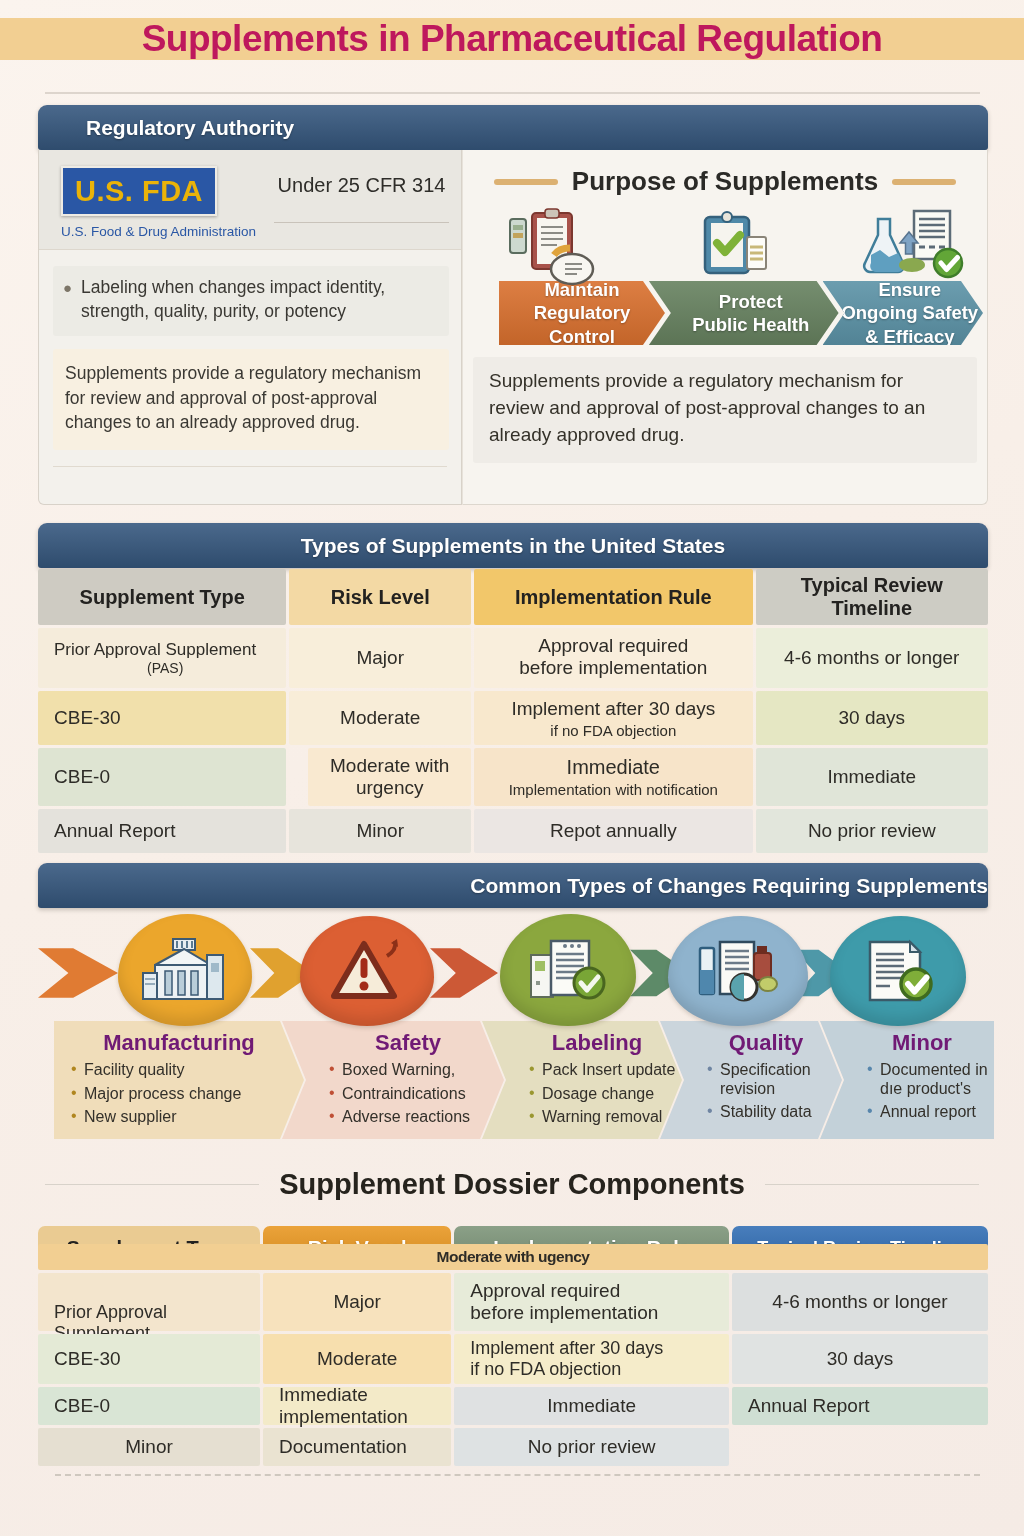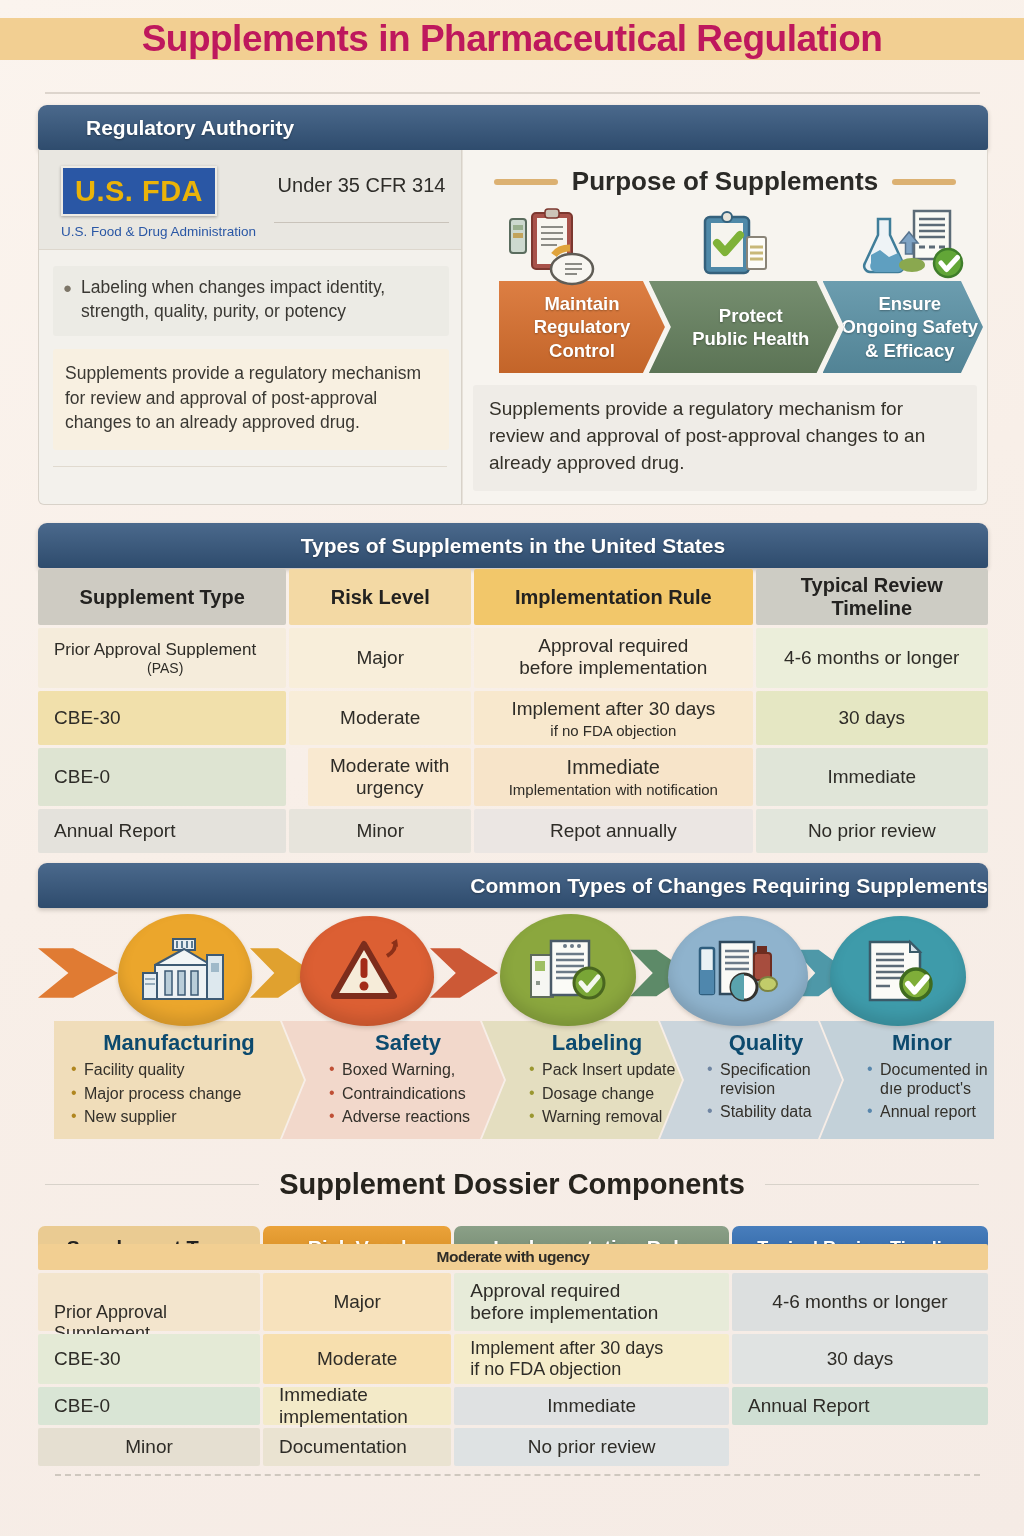--- a/index.html
+++ b/index.html
@@ -38,21 +38,21 @@
   .card-rule{margin:16px 14px 0;height:1px;background:#e0dacf;}
 
   .purpose-card{flex:1;position:relative;background:#f7f4ef;border:1px solid #ddd7ce;border-top:none;
     border-left:1px solid #e7e2da;border-radius:0 0 6px 0;box-sizing:border-box;padding-top:10px;}
   .purpose-title-row{display:flex;align-items:center;justify-content:center;gap:14px;margin-top:6px;}
   .purpose-title-row h2{margin:0;font-size:26px;font-weight:bold;color:#2b2a27;}
   .dash{width:64px;height:6px;border-radius:3px;opacity:.85;}
   .purpose-icons{display:flex;height:88px;margin:4px 0 -8px;position:relative;z-index:2;}
   .purpose-icons .slot{display:flex;justify-content:center;align-items:flex-end;}
   .slot.s1{flex-basis:34%;}.slot.s2{flex-basis:36%;}.slot.s3{flex-basis:30%;}
-  .chevrons{display:flex;height:92px;position:relative;z-index:1;margin-left:36px;}
+  .chevrons{display:flex;height:64px;position:relative;z-index:1;margin-left:36px;}
   .chev{display:flex;align-items:center;justify-content:center;color:#fff;font-weight:bold;
     font-size:18.5px;line-height:1.25;text-align:center;white-space:pre-line;
     text-shadow:0 1px 2px rgba(0,0,0,.3);
     background-image:linear-gradient(180deg,rgba(255,255,255,.10),rgba(0,0,0,.10));}
   .chev.first{flex-basis:34%;clip-path:polygon(0 0,calc(100% - 22px) 0,100% 50%,calc(100% - 22px) 100%,0 100%);}
   .chev.mid{flex-basis:36%;margin-left:-16px;padding-left:14px;
     clip-path:polygon(0 0,calc(100% - 22px) 0,100% 50%,calc(100% - 22px) 100%,0 100%,22px 50%);}
   .chev.last{flex-basis:30%;margin-left:-16px;padding-left:14px;
     clip-path:polygon(0 0,calc(100% - 22px) 0,100% 50%,calc(100% - 22px) 100%,0 100%,22px 50%);}
   .purpose-caption{margin:12px 10px 0;background:#efece7;border-radius:3px;
@@ -94,21 +94,21 @@
   .circle{position:absolute;display:flex;align-items:center;justify-content:center;z-index:3;
     border-radius:52% 48% 50% 50% / 56% 56% 44% 44%;
     box-shadow:inset 0 -8px 14px rgba(0,0,0,.12), 0 2px 4px rgba(80,60,40,.2);}
   .farrow{position:absolute;z-index:1;clip-path:polygon(0 10%,44% 10%,100% 50%,44% 90%,0 90%,38% 50%);}
   .banners{position:absolute;left:16px;top:113px;height:118px;display:flex;z-index:0;}
   .banner{box-sizing:border-box;padding-top:7px;
     clip-path:polygon(0 0,calc(100% - 24px) 0,100% 50%,calc(100% - 24px) 100%,0 100%);}
   .banner.notch{margin-left:-22px;padding-left:30px;
     clip-path:polygon(0 0,calc(100% - 24px) 0,100% 50%,calc(100% - 24px) 100%,0 100%,24px 50%);}
   .banner.lastb{clip-path:polygon(0 0,100% 0,100% 100%,0 100%,24px 50%);}
-  .banner h3{margin:2px 0 5px;text-align:center;font-size:22px;font-weight:bold;color:#0c4a6e;}
+  .banner h3{margin:2px 0 5px;text-align:center;font-size:22px;font-weight:bold;color:#701a75;}
   .banner ul{list-style:none;margin:0;padding:0 6px 0 30px;font-size:16px;color:#33302a;line-height:1.16;}
   .banner li{position:relative;margin-bottom:5px;}
   .banner li::before{content:"\2022";position:absolute;left:-13px;top:-1px;}
   .bm li::before{color:#b0861f;} .bs li::before{color:#bf4f35;}
   .bl li::before{color:#9a9730;} .bq li::before{color:#6f85a2;} .bn li::before{color:#5786ac;}
 
   .dossier-h{position:absolute;top:1168px;left:45px;width:934px;display:flex;align-items:center;gap:20px;}
   .dossier-h .line{flex:1;height:1px;background:#d8d2ca;}
   .dossier-h h2{margin:0;font-size:29px;font-weight:bold;color:#26231d;white-space:nowrap;}
   .p4{top:1226px;}
@@ -126,21 +126,21 @@
     <div class="bar left" style="background-color: rgb(54, 88, 127);">
       <span class="t">Regulatory Authority</span>
     </div>
     <div class="p1-body">
       <div class="fda-card">
         <div class="fda-top">
           <div>
             <div class="fda-logo" style="background-color: rgb(42, 87, 165);">U.S. FDA</div>
             <div class="fda-sub">U.S. Food &amp; Drug Administration</div>
           </div>
-          <div class="cfr">Under 35 CFR 314</div>
+          <div class="cfr">Under 25 CFR 314</div>
         </div>
         <div class="point1">
           <span class="b">●</span>
           <span>Labeling when changes impact identity, strength, quality, purity, or potency</span>
         </div>
         <div class="point2">Supplements provide a regulatory mechanism for review and approval of post-approval changes to an already approved drug.</div>
         <div class="card-rule"></div>
       </div>
 
       <div class="purpose-card">

